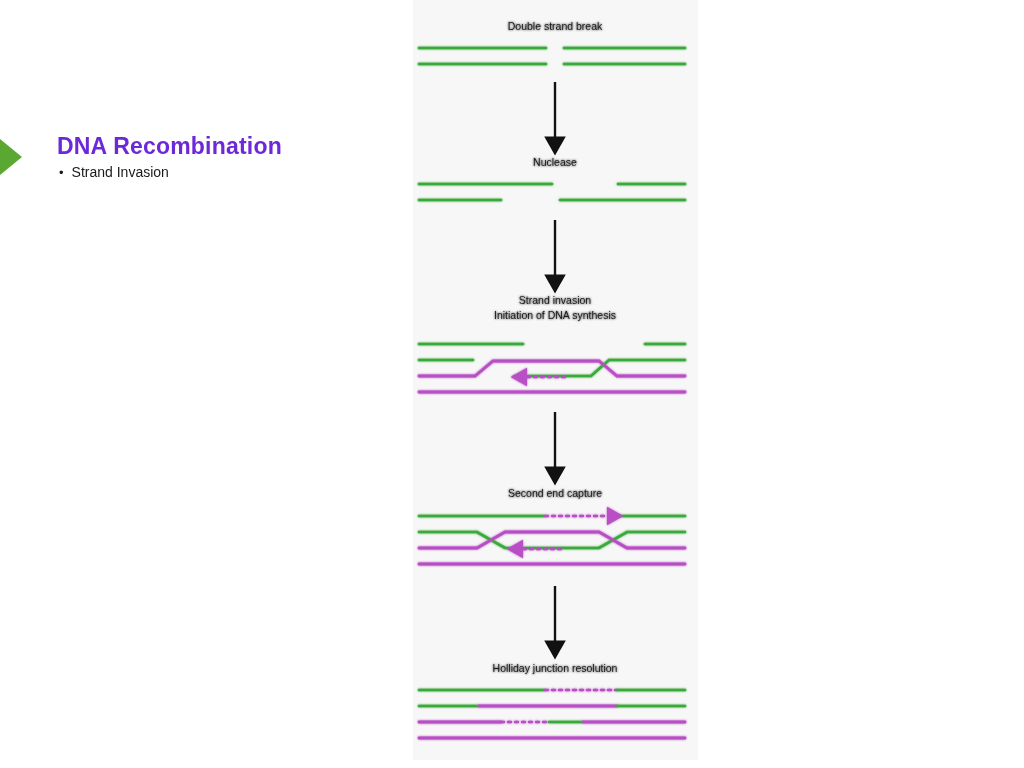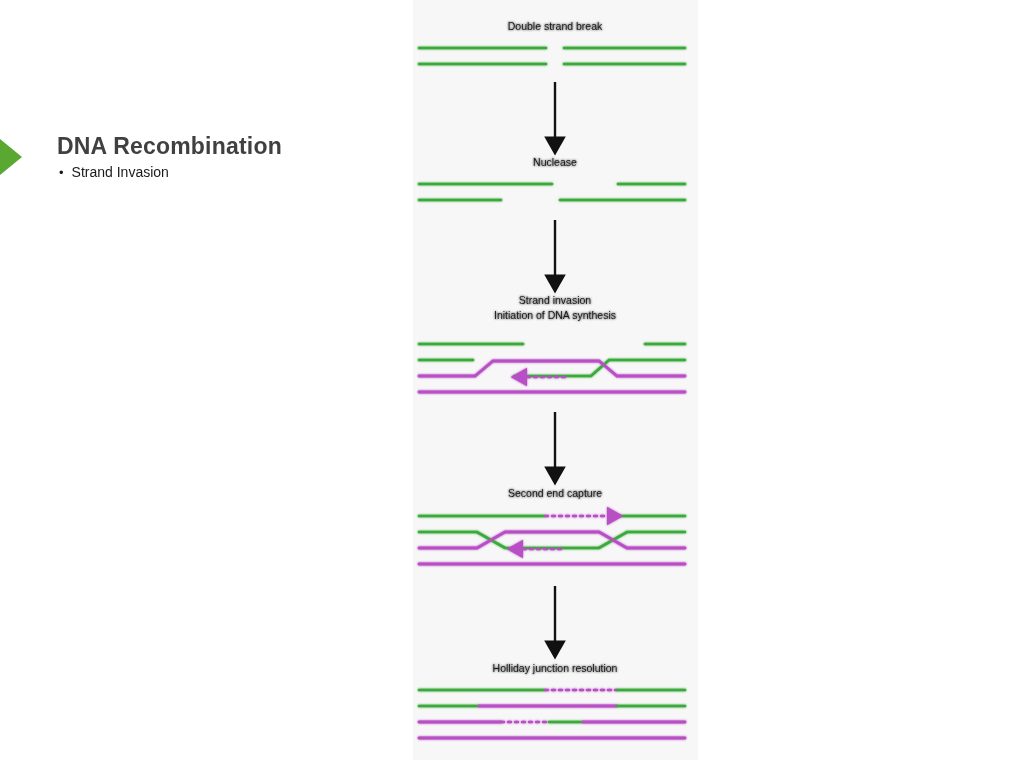--- a/index.html
+++ b/index.html
@@ -28,21 +28,21 @@
     top: 126px;
     width: 38px;
     height: 62px;
   }
   .title {
     position: absolute;
     left: 57px;
     top: 133px;
     font-size: 23px;
     font-weight: bold;
-    color: #404040;
+    color: #6d28d9;
     letter-spacing: 0.2px;
     white-space: nowrap;
   }
   .bullet-row {
     position: absolute;
     left: 59px;
     top: 164px;
     display: flex;
     align-items: baseline;
     gap: 8px;

